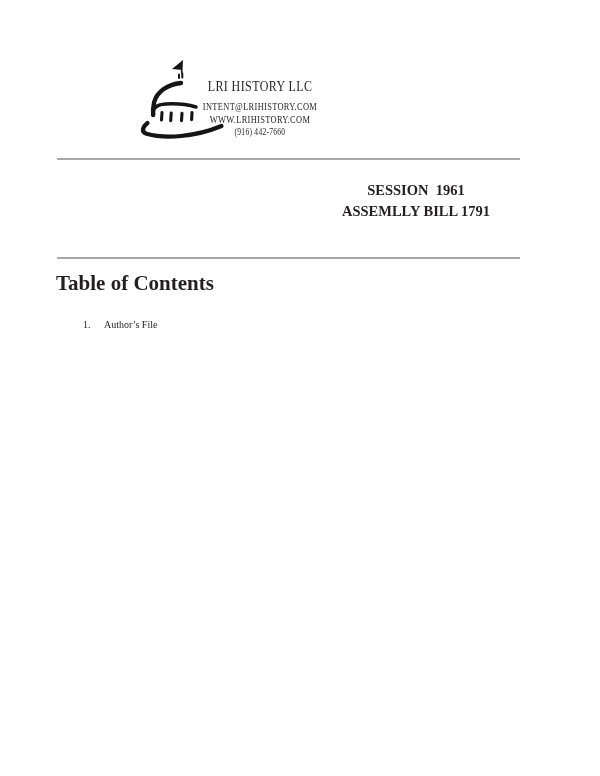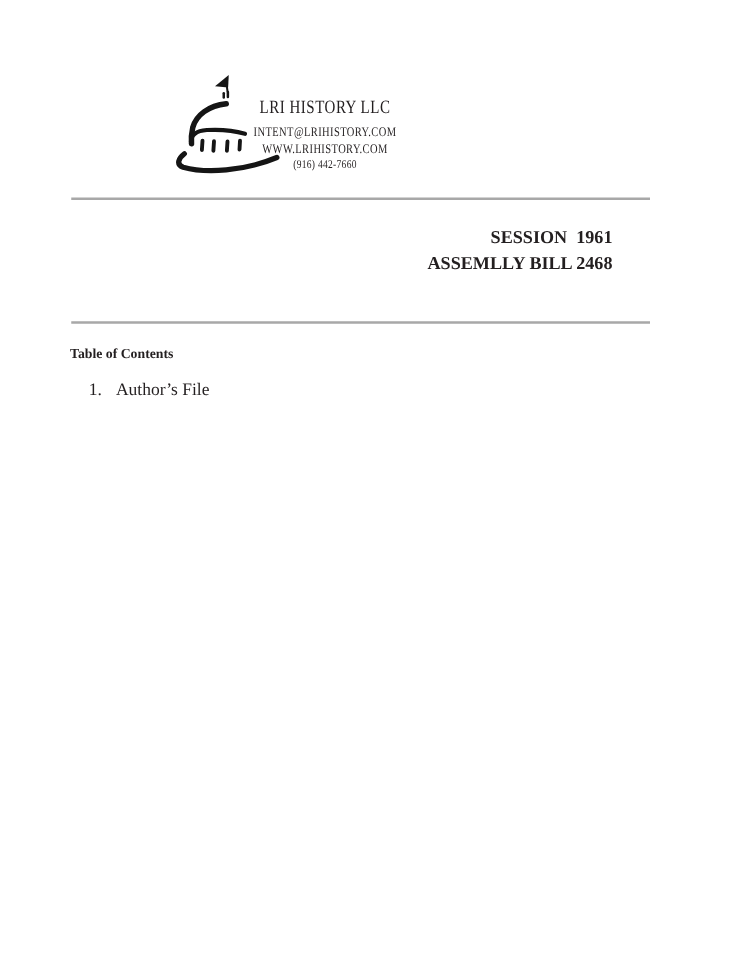--- a/index.html
+++ b/index.html
@@ -56,45 +56,45 @@
     padding: 0;
   }
   .rule-top { top: 158px; }
   .rule-bottom { top: 257px; }
 
   
   .bill-info {
     position: absolute;
     top: 180px;
     right: 110px;
-    text-align: right;
+    text-align: center;
     font-weight: bold;
     font-size: 14.5px;
     line-height: 21px;
   }
   .bill-info div { white-space: pre; }
 
   
   .toc-heading {
     position: absolute;
     left: 56px;
     top: 275px;
     margin: 0;
-    font-size: 11px;
+    font-size: 21px;
     line-height: 16px;
     font-weight: bold;
   }
   .toc-list {
     position: absolute;
     left: 71px;
     top: 305px;
-    margin: 0;
+    margin: 12px;
     padding: 0;
     list-style: none;
-    font-size: 14px;
+    font-size: 10px;
     line-height: 16px;
   }
   .toc-item .toc-num {
     display: inline-block;
     width: 19px;
   }
 </style>
 </head>
 <body>
 
@@ -126,21 +126,21 @@
       <div class="lh-line first">INTENT@LRIHISTORY.COM</div>
       <div class="lh-line">WWW.LRIHISTORY.COM</div>
       <div class="lh-phone">(916) 442-7660</div>
     </div>
   </header>
 
   <hr class="rule rule-top">
 
   <section class="bill-info">
     <div>SESSION  1961</div>
-    <div>ASSEMLLY BILL 2468</div>
+    <div>ASSEMLLY BILL 1791</div>
   </section>
 
   <hr class="rule rule-bottom">
 
   <section>
     <h2 class="toc-heading">Table of Contents</h2>
     <ol class="toc-list">
       <li class="toc-item">
         <span class="toc-num">1.</span>
         <span>Author’s File</span>

